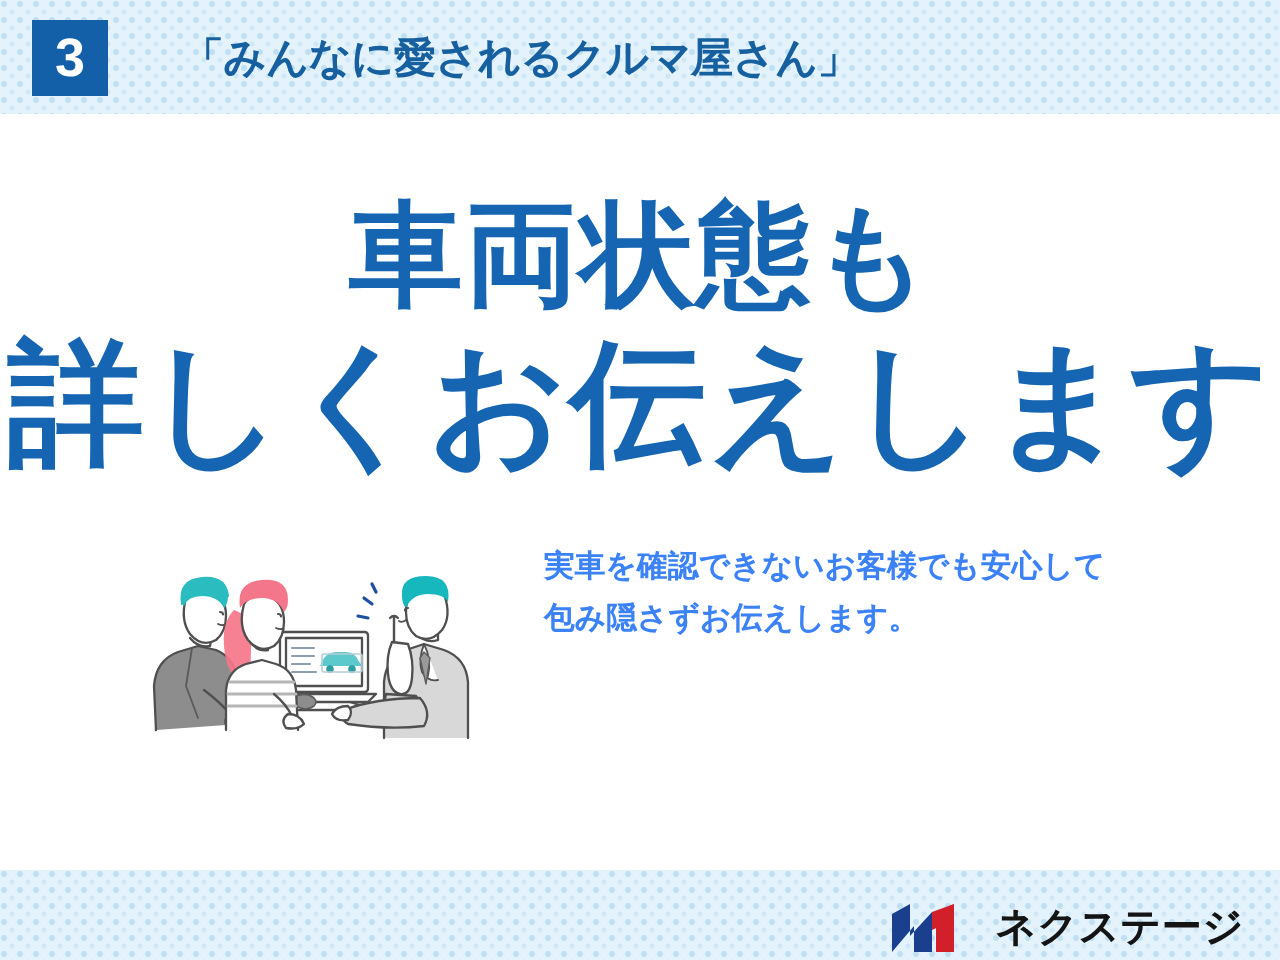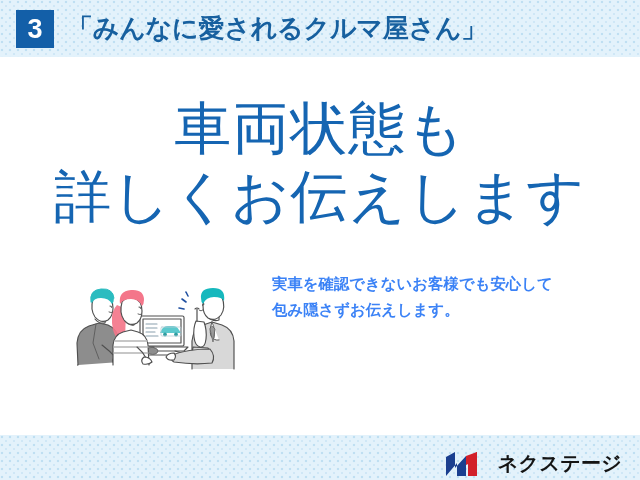--- a/index.html
+++ b/index.html
@@ -56,22 +56,23 @@
   }
   #header-title {
     margin-left: 13px;
     color: #17609f;
     font-weight: bold;
     white-space: nowrap;
     display: flex;
     align-items: baseline;
   }
   #header-title-main {
-    font-size: 26px;
+    font-size: 21px;
     letter-spacing: -0.2px;
+    margin-left: 24px;
   }
   #header-title-suffix {
     font-size: 17px;
     letter-spacing: -0.2px;
   }
 
   
   #stage {
     position: absolute;
     left: 0;
@@ -82,31 +83,31 @@
   }
 
   
   #headline {
     position: absolute;
     left: 0;
     top: 41px;
     width: 640px;
     text-align: center;
     color: #1565b2;
-    font-weight: normal;
+    font-weight: bold;
     line-height: 1.06;
     letter-spacing: 1px;
   }
   #headline .hl-line1 {
     display: block;
     font-size: 57px;
   }
   #headline .hl-line2 {
     display: block;
-    font-size: 57px;
+    font-size: 68px;
     margin-top: 8px;
   }
 
   
   #lower {
     position: absolute;
     left: 0;
     top: 212px;
     width: 640px;
     height: 130px;

